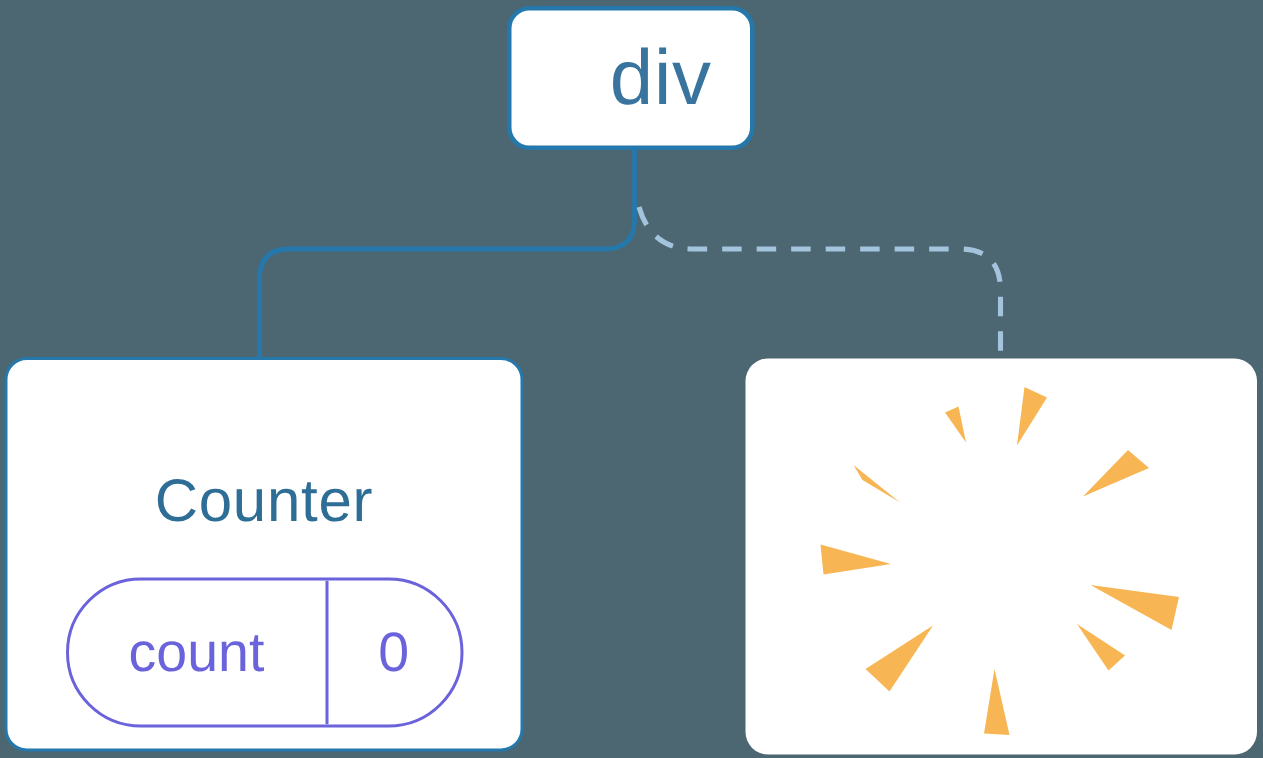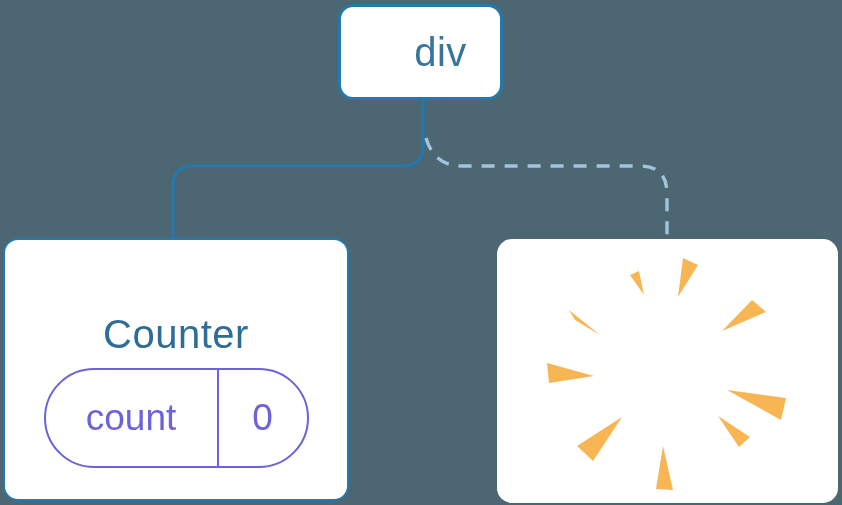--- a/index.html
+++ b/index.html
@@ -49,21 +49,21 @@
     border-radius: 15px;
   }
   .node-root {
     left: 338px; top: 4px;
     width: 165px; height: 96px;
     border: 3px solid var(--node-border-blue);
     display: flex; align-items: center; justify-content: center;
   }
   .root-label {
     color: var(--root-label);
-    font-size: 40px;
+    font-size: 52px;
     font-weight: 500;
     letter-spacing: 0.5px;
     margin-left: 40px;
   }
   .node-counter {
     left: 3px; top: 238px;
     width: 346px; height: 263px;
     border: 2.5px solid var(--node-border-blue);
     padding-top: 42px;
   }
@@ -71,21 +71,21 @@
     text-align: center;
     color: var(--counter-title);
     font-size: 40px;
     font-weight: 500;
     line-height: 48px;
     letter-spacing: 0.5px;
     margin-top: 28px;
   }
   .state-pill {
     width: 265px; height: 100px;
-    margin: 10px auto 0 auto;
+    margin: 27px auto 0 auto;
     border: 2px solid var(--state-purple);
     border-radius: 50px;
     display: flex;
     align-items: stretch;
     overflow: hidden;
   }
   .state-key-cell {
     width: 173px;
     display: flex; align-items: center; justify-content: center;
     border-right: 2px solid var(--state-purple);

